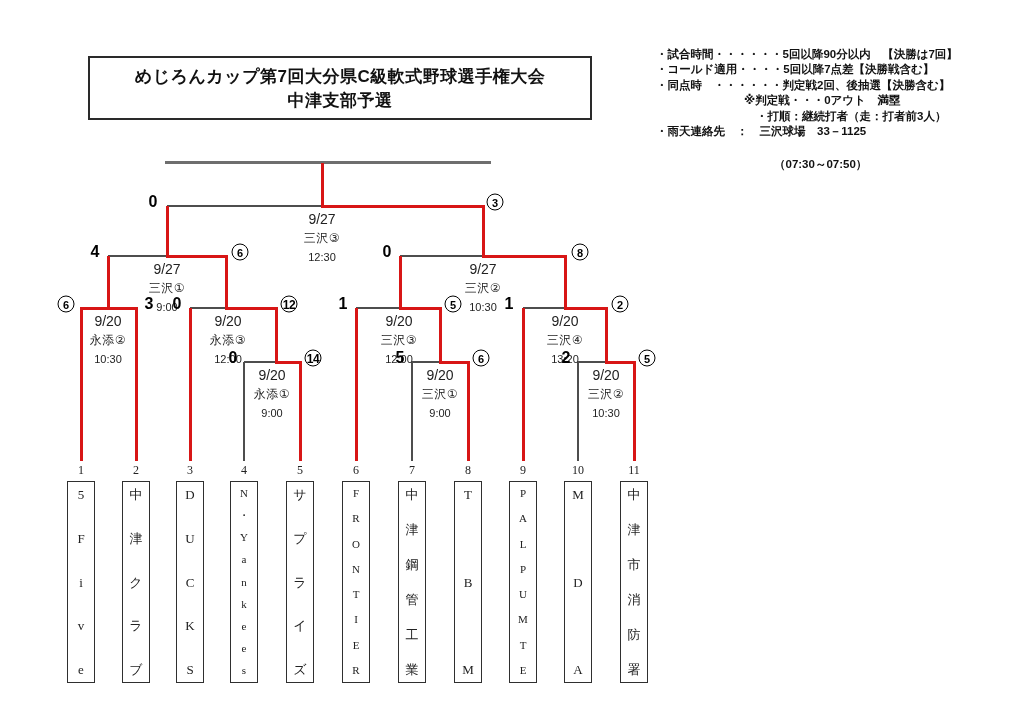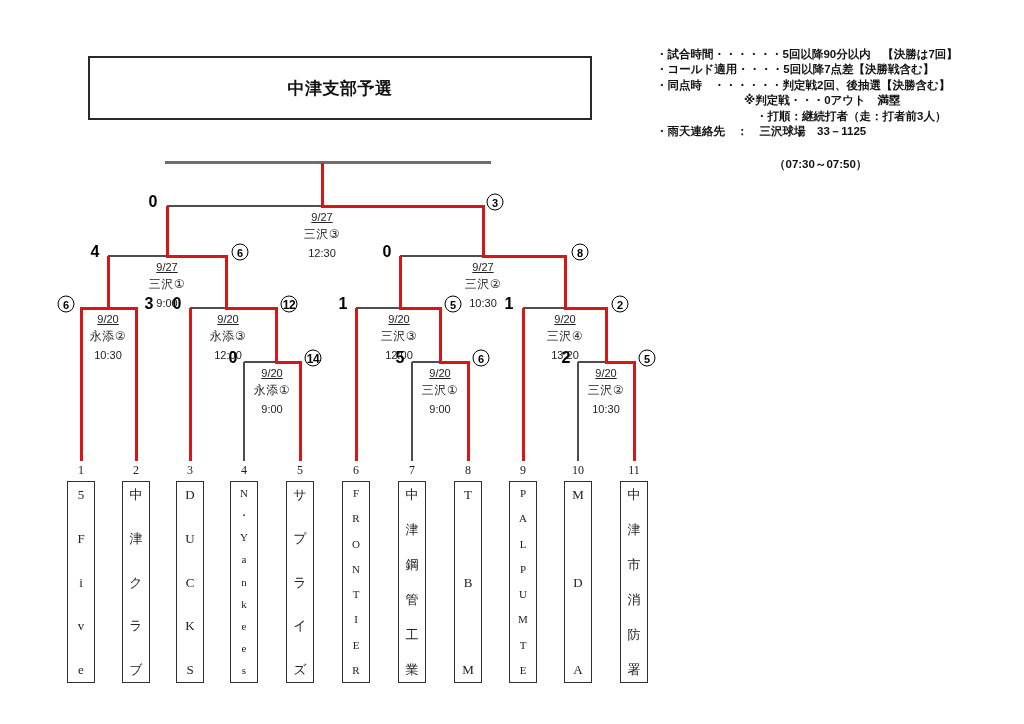--- a/index.html
+++ b/index.html
@@ -20,21 +20,21 @@
                  font-size:16px;font-weight:800;letter-spacing:1px;white-space:nowrap;}
   #champion-line .sep{margin:0 12px;}
   #champion-underline{position:absolute;left:165px;top:161px;width:326px;height:2.5px;background:#6e6e6e;}
   
   .hline{position:absolute;height:1.4px;background:#4d4d4d;}
   .hline.red{height:3px;background:#d81616;}
   .vline{position:absolute;width:1.4px;background:#4d4d4d;}
   .vline.red{width:3px;background:#d81616;}
   
   .game{position:absolute;width:84px;text-align:center;}
-  .g-date{font-size:11px;color:#222;text-decoration:underline;}
+  .g-date{font-size:14px;color:#222;}
   .g-venue{font-size:12px;color:#222;margin-top:3px;letter-spacing:0.5px;}
   .g-time{font-size:11px;color:#222;margin-top:4px;}
   
   .score{position:absolute;transform:translate(-50%,-50%);font-weight:800;font-size:16px;color:#000;white-space:nowrap;}
   .score.circled{display:flex;align-items:center;justify-content:center;width:17px;height:17px;
                  border:1.8px solid #000;border-radius:50%;font-size:11px;font-weight:800;box-sizing:border-box;background:#fff;}
   .score.circled.two{font-size:12px;letter-spacing:-0.5px;}
   
   .team-num{position:absolute;width:26px;text-align:center;font-family:"Liberation Serif","DejaVu Serif",serif;
             font-size:12px;color:#222;}
@@ -42,20 +42,21 @@
             display:flex;flex-direction:column;align-items:center;justify-content:space-between;padding:6px 0;}
   .team-char{font-family:"Liberation Serif","DejaVu Serif",serif;font-size:13px;color:#222;line-height:1;}
   .team-box.long .team-char{font-size:11px;}
 </style>
 </head>
 <body>
 
 <div id="canvas">
 
   <div id="title-box">
+    <div class="title-line">めじろんカップ第7回大分県C級軟式野球選手権大会</div>
     <div class="title-line">中津支部予選</div>
   </div>
 
   <div id="notes">
     <div class="note-line">・試合時間・・・・・・5回以降90分以内　【決勝は7回】</div>
     <div class="note-line">・コールド適用・・・・5回以降7点差【決勝戦含む】</div>
     <div class="note-line">・同点時　・・・・・・判定戦2回、後抽選【決勝含む】</div>
     <div class="note-line ind88">※判定戦・・・0アウト　満塁</div>
     <div class="note-line ind100">・打順：継続打者（走：打者前3人）</div>
     <div class="note-line">・雨天連絡先　：　三沢球場　33－1125</div>

